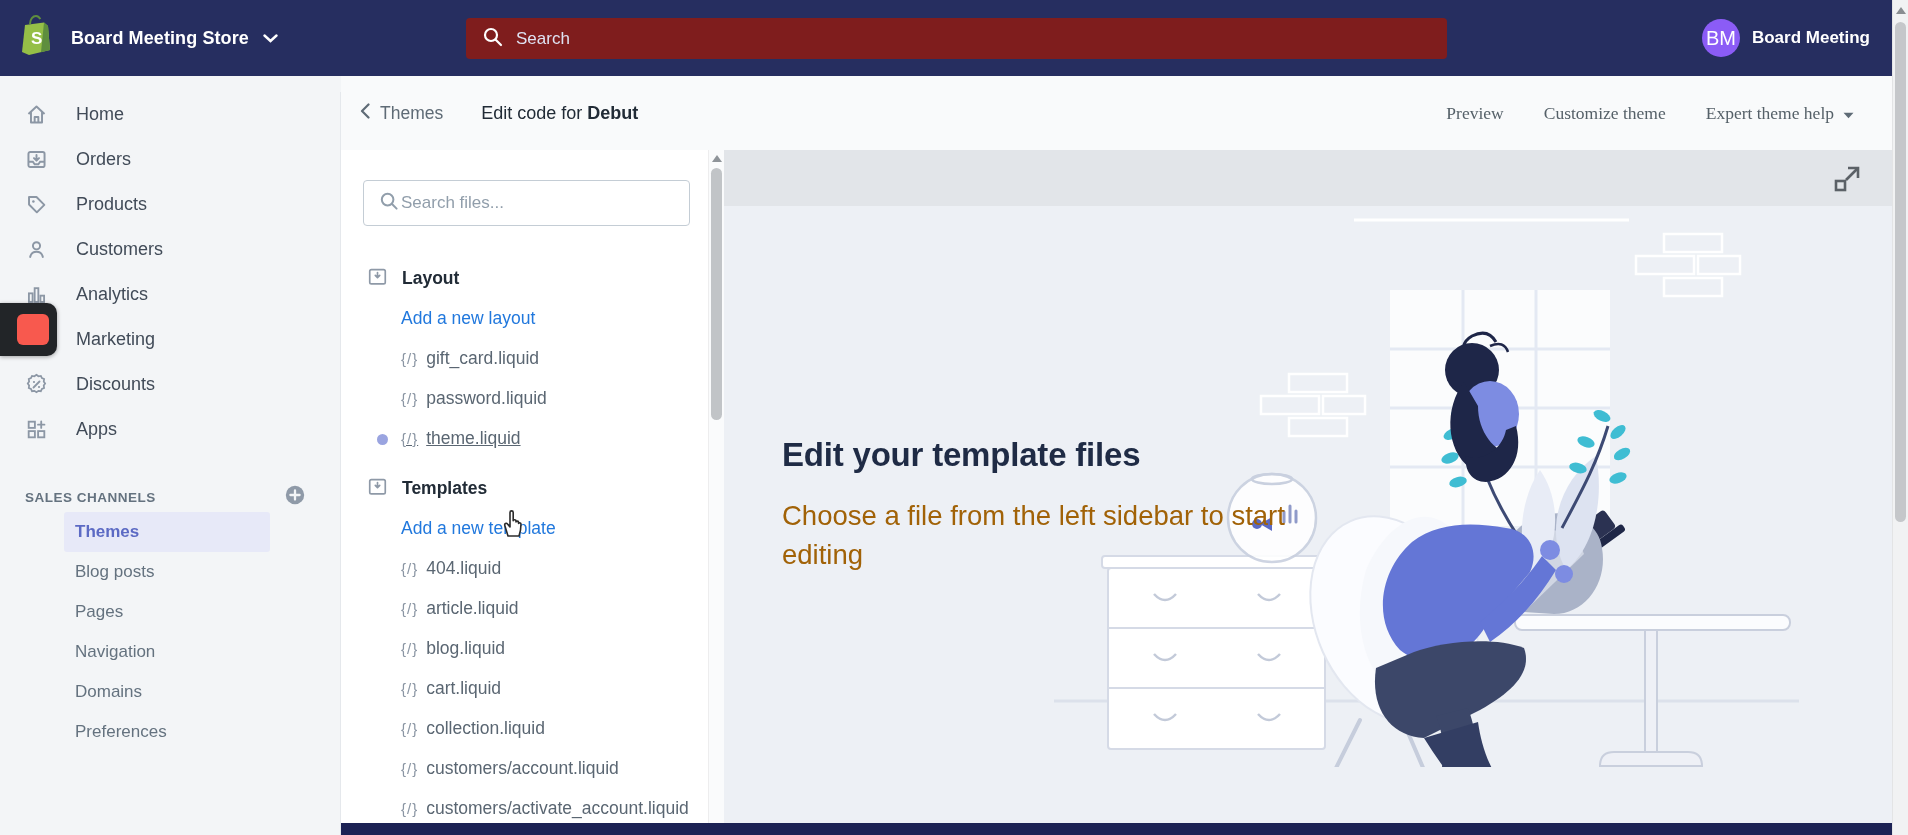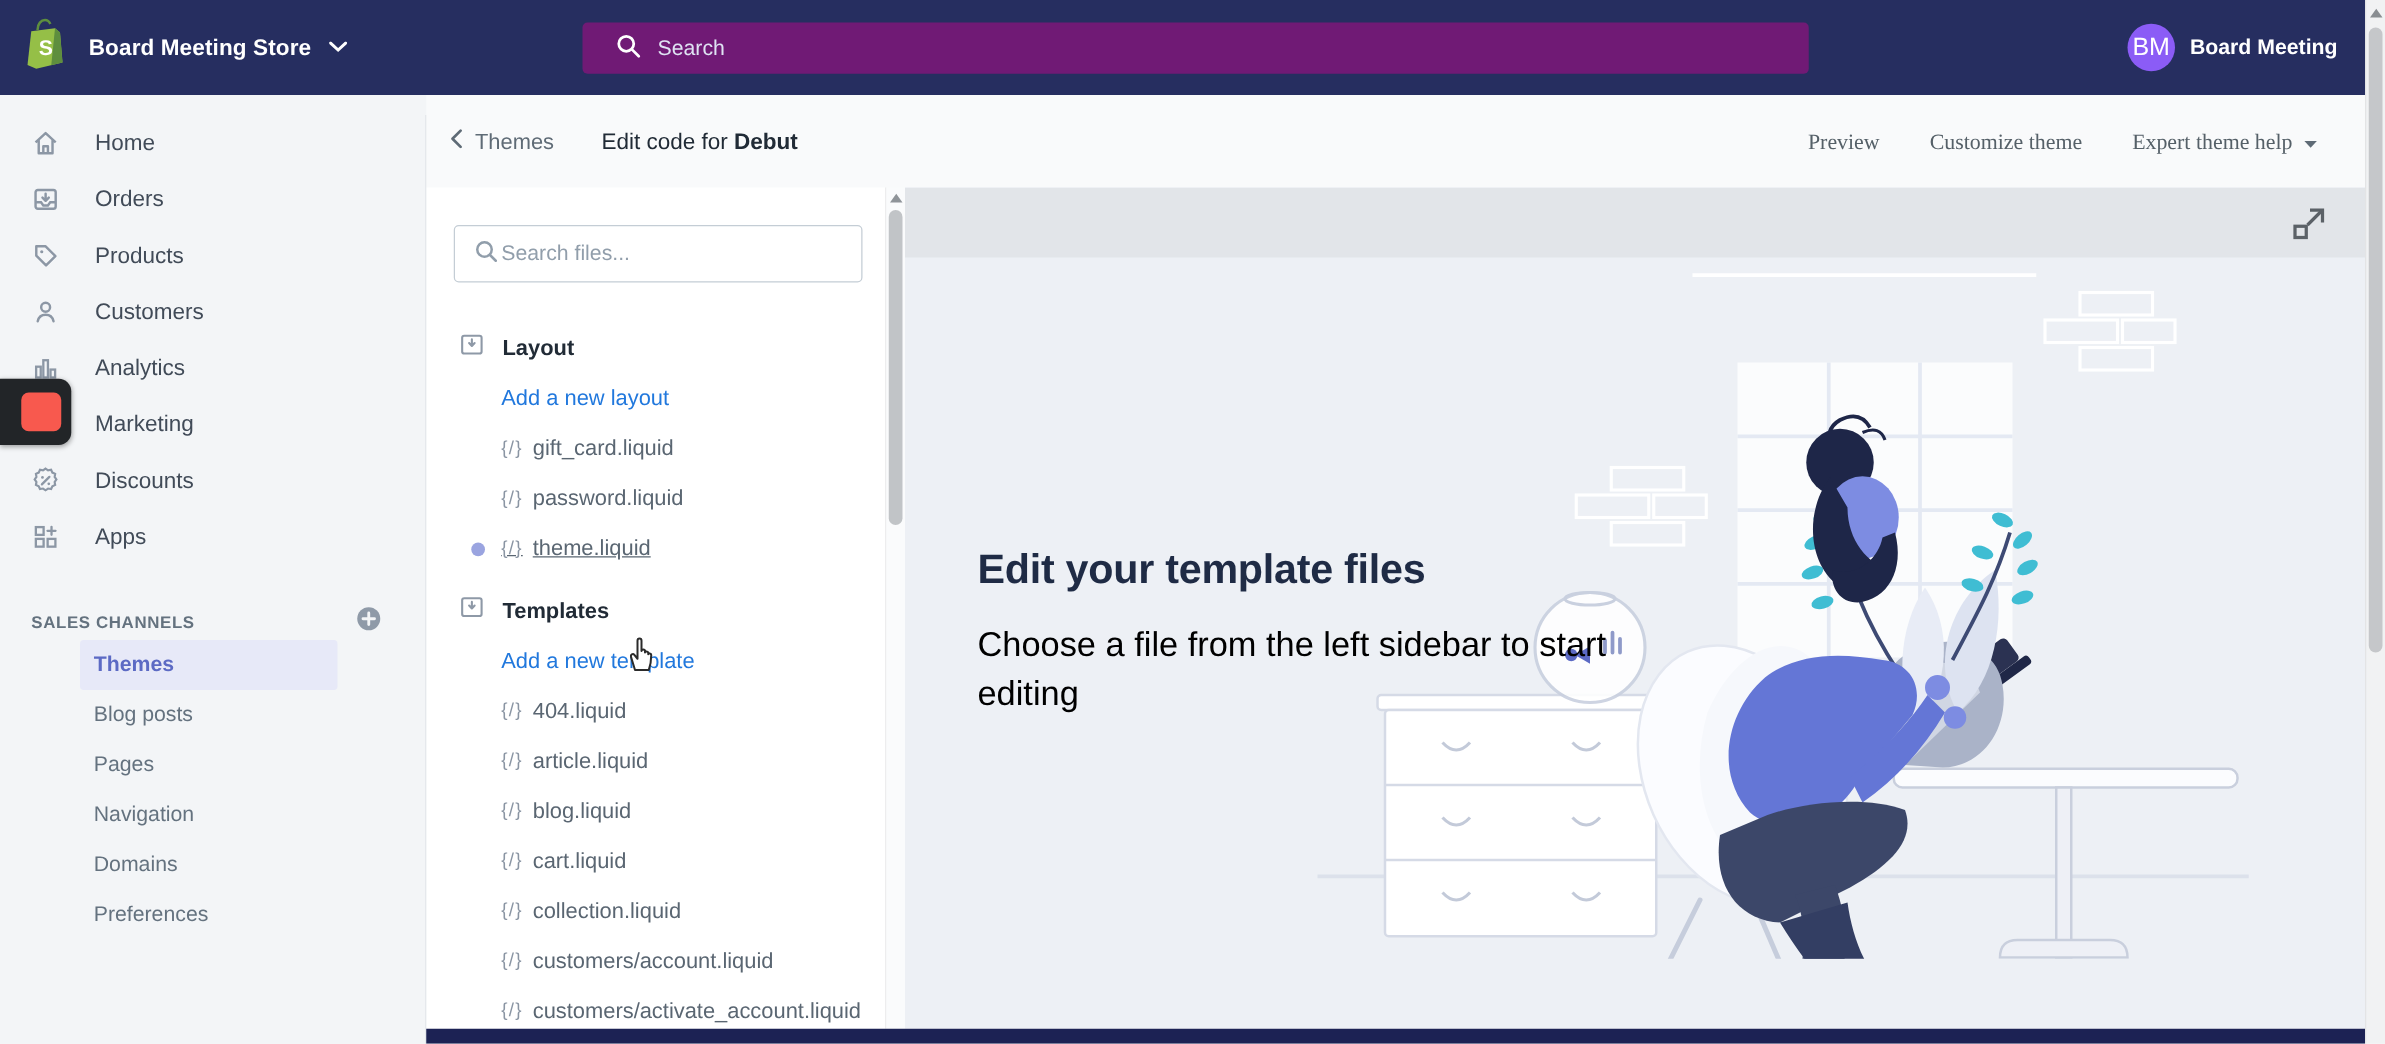--- a/index.html
+++ b/index.html
@@ -6,21 +6,21 @@
   html,body { width:1908px; height:835px; overflow:hidden; }
   body { font-family:"Liberation Sans", sans-serif; background:#f3f5f7; }
   .app { position:relative; width:1908px; height:835px; }
 
   
   .topbar { position:absolute; left:0; top:0; width:1892px; height:76px;
     background:#262e60; display:flex; align-items:center; z-index:30; }
   .store-switcher { display:flex; align-items:center; gap:14px; margin-left:17px; cursor:pointer; }
   .store-name { color:#fff; font-size:18px; font-weight:700; letter-spacing:.1px; }
   .tb-search { position:absolute; left:466px; top:18px; width:981px; height:41px;
-    background:#701a75; border-radius:4px; display:flex; align-items:center; padding-left:26px; gap:13px; }
+    background:#7f1d1d; border-radius:4px; display:flex; align-items:center; padding-left:16px; gap:13px; }
   .tb-search-text { color:#dfe3f3; font-size:17px; }
   .account { position:absolute; right:22px; top:0; height:76px; display:flex; align-items:center; gap:12px; cursor:pointer; }
   .avatar { width:38px; height:38px; border-radius:50%; background:#8b5cf6; color:#fff;
     font-size:20px; font-weight:400; display:flex; align-items:center; justify-content:center; }
   .account-name { color:#fff; font-size:17px; font-weight:700; }
 
   
   .sidebar { position:absolute; left:0; top:92px; width:341px; height:759px;
     background:#f3f5f7; border-right:1px solid #e5e8ec; z-index:5; }
   .nav-item { height:45px; display:flex; align-items:center; gap:28px; padding-left:25px; cursor:pointer; }
@@ -72,21 +72,21 @@
   .fp-thumb { position:absolute; left:2px; top:18px; width:11px; height:252px; background:#c1c4c7; border-radius:6px; }
 
   
   .canvas { position:absolute; left:383px; top:74px; right:0; bottom:12px; background:#edf0f5; overflow:hidden; }
   .canvas-band { position:absolute; left:0; top:0; right:0; height:56px; background:#e2e5e9; }
   .expand-btn { position:absolute; right:30px; top:14px; width:30px; height:30px; cursor:pointer; }
   .canvas-body { position:absolute; left:0; top:56px; right:0; bottom:0; }
   .illus { position:absolute; left:0; top:0; width:1168px; height:617px; pointer-events:none; }
   .c-text { position:relative; z-index:2; padding:230px 0 0 58px; }
   .c-heading { font-size:33px; color:#1f2b45; font-weight:600; letter-spacing:-.2px; }
-  .c-sub { margin-top:22px; width:560px; font-size:27.5px; line-height:1.42; color:#000000; }
+  .c-sub { margin-top:22px; width:560px; font-size:27.5px; line-height:1.42; color:#a16207; }
 
   .bottom-bar { position:absolute; left:0; bottom:0; right:0; height:12px; background:#1c2254; z-index:6; }
 
   
   .b-scroll { position:absolute; right:0; top:0; width:16px; height:835px; background:#f1f2f3; border-left:1px solid #e3e4e5; z-index:40; }
   .b-scroll .arr { position:absolute; left:3px; top:7px; width:0; height:0;
     border-left:5px solid transparent; border-right:5px solid transparent; border-bottom:7px solid #898d91; }
   .b-thumb { position:absolute; left:2px; top:22px; width:11px; height:500px; background:#c5c7ca; border-radius:6px; }
 </style>
 </head>

